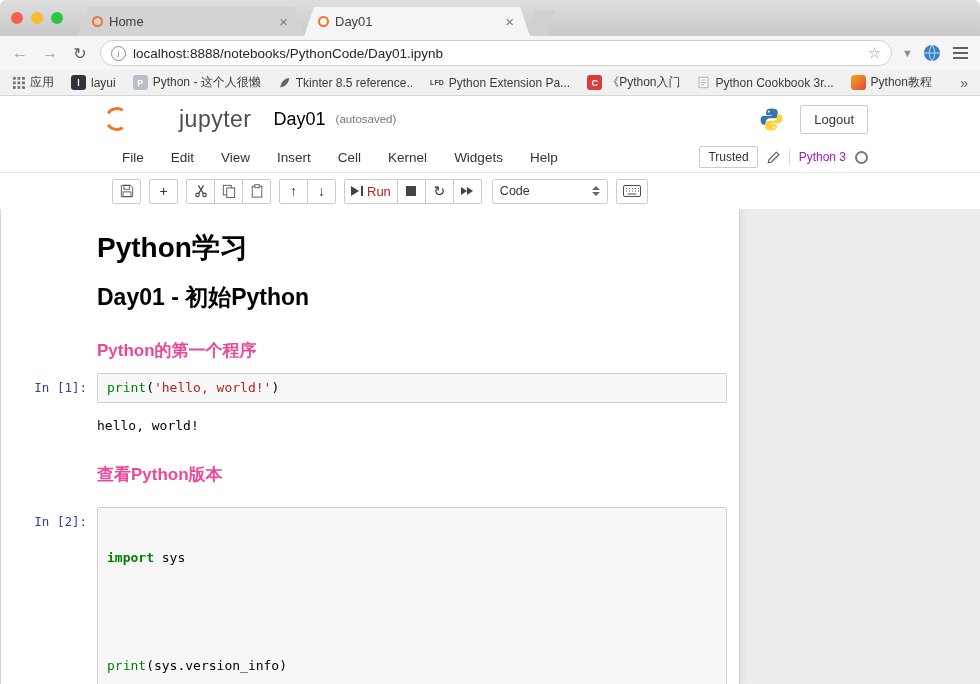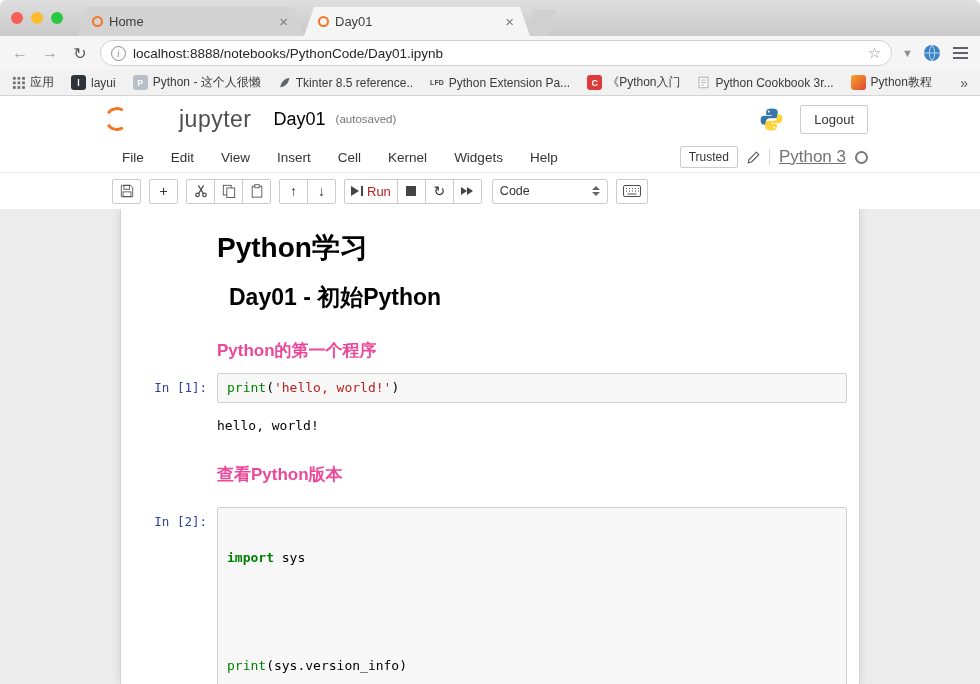--- a/index.html
+++ b/index.html
@@ -57,21 +57,21 @@
   .autosave { font-size:11.5px; color:#767676; margin-left:10px; }
   .jheader-right { margin-left:auto; display:flex; align-items:center; gap:16px; }
   .logout-btn { border:1px solid #cbcbcb; border-radius:2px; background:#fff; font-size:13px; color:#333; padding:6px 13px; }
 
   
   .jmenubar { height:31px; background:#fff; border-bottom:1px solid #e7e7e7; display:flex; align-items:center; padding:0 112px 0 122px; flex:none; }
   .jmenu { font-size:13.5px; color:#333; margin-right:27px; }
   .jmenubar-right { margin-left:auto; display:flex; align-items:center; gap:9px; }
   .trusted-btn { border:1px solid #cbcbcb; border-radius:2px; background:#fff; font-size:12px; color:#333; padding:3px 8px; }
   .vsep { width:1px; height:16px; background:#d7d7d7; }
-  .kernel-name { font-size:17px; color:#737373;text-decoration:underline; }
+  .kernel-name { font-size:12px; color:#a21caf; }
   .kernel-circle { width:13px; height:13px; border:2px solid #777; border-radius:50%; }
 
   
   .jtoolbar { height:36px; background:#fff; display:flex; align-items:center; padding-left:112px; gap:8px; flex:none; }
   .btn-group { display:flex; }
   .tbtn { min-width:29px; height:25px; background:#fff; border:1px solid #cbcbcb; display:flex; align-items:center; justify-content:center; gap:4px; font-size:13px; color:#b91c1c; margin-left:-1px; padding:0 6px; }
   .btn-group .tbtn:first-child { border-radius:2px 0 0 2px; margin-left:0; }
   .btn-group .tbtn:last-child { border-radius:0 2px 2px 0; }
   .btn-group.single .tbtn { border-radius:2px; }
   .play-tri { width:0; height:0; border-left:8px solid #444; border-top:5px solid transparent; border-bottom:5px solid transparent; }
@@ -80,29 +80,29 @@
   .ff { display:flex; }
   .ff i { width:0; height:0; border-left:6px solid #444; border-top:4px solid transparent; border-bottom:4px solid transparent; }
   .glyph-btn { font-size:14px; color:#333; }
   .celltype { width:116px; height:25px; border:1px solid #cbcbcb; border-radius:3px; background:#fff; display:flex; align-items:center; padding:0 7px; margin-left:2px; }
   .celltype-label { font-size:12.5px; color:#333; flex:1; }
   .select-arrows { display:flex; flex-direction:column; gap:2px; }
   .select-arrows .up { width:0;height:0;border-left:4px solid transparent;border-right:4px solid transparent;border-bottom:4px solid #666; }
   .select-arrows .down { width:0;height:0;border-left:4px solid transparent;border-right:4px solid transparent;border-top:4px solid #666; }
 
   
-  .nbarea { flex:1; background:#ececec; display:flex; justify-content:center; overflow:hidden; min-height:0; }
+  .nbarea { flex:1; background:#ececec; display:flex; justify-content:flex-start; overflow:hidden; min-height:0; }
   .nbpage { width:740px; background:#fff; border-left:1px solid #d4d4d4; border-right:1px solid #d4d4d4; box-shadow:0 0 8px rgba(0,0,0,.12); padding-top:15px; overflow:hidden; }
   .cell { display:flex; padding:5px; border:1px solid transparent; }
   .prompt-col { width:90px; flex:none; text-align:right; padding-right:10px; font-family:"DejaVu Sans Mono",monospace; font-size:12.5px; color:#303f9f; padding-top:7px; white-space:nowrap; }
   .cell-content { flex:1; min-width:0; margin-right:6px; }
   .md-h1 { font-size:28px; font-weight:bold; color:#000; line-height:1.15; padding-top:2px; }
   .md-h2 { font-size:23px; font-weight:bold; color:#000; line-height:1.15; }
   .md-h3 { font-size:17px; font-weight:bold; color:#ec4899; line-height:1.2; }
-  .cell-h2 { margin-top:8px;margin-left:12px; }
+  .cell-h2 { margin-top:8px; }
   .cell-h3a { margin-top:18px; }
   .cell-h3b { margin-top:16px; }
   .cell-code2 { margin-top:10px; }
   .code-input { border:1px solid #cfcfcf; border-radius:2px; background:#f7f7f7; padding:5px 9px; font-family:"DejaVu Sans Mono",monospace; font-size:13px; line-height:18px; color:#000; white-space:pre; overflow:hidden; }
   .code-line { min-height:18px; }
   .tok-kw { color:#008000; font-weight:bold; }
   .tok-fn { color:#008000; }
   .tok-str { color:#ba2121; }
   .output-row { display:flex; padding:4px 5px; }
   .output-text { flex:1; min-width:0; font-family:"DejaVu Sans Mono",monospace; font-size:13px; line-height:18px; color:#000; white-space:pre; padding:4px 0 4px 1px; overflow:hidden; }

